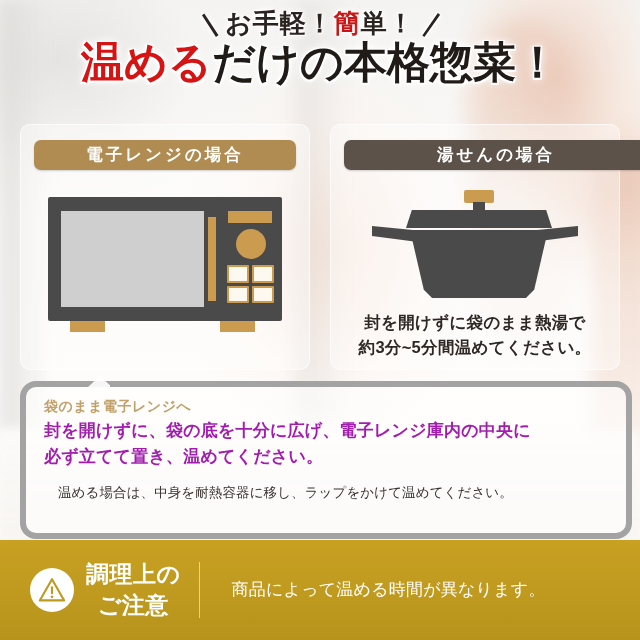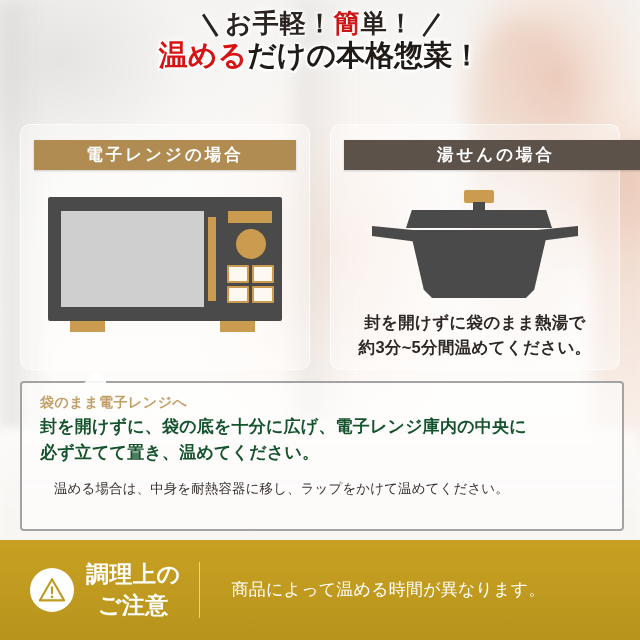--- a/index.html
+++ b/index.html
@@ -38,34 +38,34 @@
     font-size:26px;font-weight:700;color:#2a2320;letter-spacing:1px;
     line-height:1;white-space:nowrap;
     text-shadow:0 0 6px #fff,0 0 10px #fff,1px 1px 0 #fff,-1px -1px 0 #fff;
   }
   .subtitle .red{color:#cc1414;}
   .subtitle .slash{font-weight:700;display:inline-block;transform:skewX(-12deg);letter-spacing:-3px;}
   .subtitle .slash.l{margin-right:4px;}
   .subtitle .slash.r{margin-left:4px;transform:skewX(12deg);}
   .headline{
     font-family:"DejaVu Serif","Liberation Serif",serif;
-    font-size:29px;font-weight:700;color:#211b18;letter-spacing:0px;
+    font-size:43px;font-weight:700;color:#211b18;letter-spacing:0px;
     line-height:1.05;margin-top:4px;white-space:nowrap;
     text-shadow:0 0 7px #fff,0 0 12px #fff,1.5px 1.5px 0 #fff,-1.5px -1.5px 0 #fff,1.5px -1.5px 0 #fff,-1.5px 1.5px 0 #fff;
   }
   .headline .red{color:#d61414;}
 
   
   .panel{position:absolute;border-radius:10px;background:rgba(255,255,255,.40);
     box-shadow:0 0 0 1px rgba(255,255,255,.65) inset;}
   #panel-left{left:20px;top:124px;width:290px;height:246px;}
   #panel-right{left:330px;top:124px;width:290px;height:246px;}
 
   
-  .pill{position:absolute;height:30px;border-radius:0;
+  .pill{position:absolute;height:30px;border-radius:7px;
     display:flex;align-items:center;justify-content:center;
     font-size:16.5px;font-weight:700;color:#ffffff;letter-spacing:3px;
     box-shadow:0 1px 2px rgba(0,0,0,.18);
     font-family:"Liberation Sans","DejaVu Sans",sans-serif;}
   #pill-left{left:34px;top:140px;width:262px;background:#b08b52;}
   #pill-right{left:344px;top:140px;width:304px;background:#5d524a;}
 
   
   #microwave{position:absolute;left:48px;top:197px;width:234px;height:138px;}
   .mw-body{position:absolute;left:0;top:0;width:234px;height:124px;background:#4b4a4a;border-radius:2px;}
@@ -91,30 +91,30 @@
   .pot-handle.r{right:0;clip-path:polygon(0 28%,100% 0,100% 62%,0 100%);}
   .pot-body{position:absolute;left:38px;top:40px;width:138px;height:68px;background:#4b4a4a;
     clip-path:polygon(0 0,100% 0,90% 88%,84% 100%,16% 100%,10% 88%);}
 
   
   #pot-caption{position:absolute;left:330px;top:310px;width:290px;text-align:center;
     font-size:16.5px;line-height:1.5;color:#2e2825;font-weight:700;letter-spacing:.3px;}
 
   
   #instruction-box{position:absolute;left:20px;top:381px;width:600px;height:146px;
-    border:2px solid #a3a3a3;border-radius:4px;background:rgba(255,255,255,.55);font-family:Liberation Serif, serif;}
+    border:6px solid #a3a3a3;border-radius:16px;background:rgba(255,255,255,.55);font-family:Liberation Serif, serif;}
   .bubble-tip{position:absolute;left:62px;top:-11px;width:22px;height:11px;overflow:hidden;}
   .bubble-tip::before{content:"";position:absolute;left:0;top:0;width:22px;height:11px;
     background:rgba(255,255,255,.9);
     border-left:1px solid #cdbfa4;border-right:1px solid #cdbfa4;
     clip-path:polygon(50% 0,100% 100%,0 100%);}
   .bubble-tip::after{content:"";position:absolute;left:0;top:11px;width:22px;height:3px;background:rgba(255,255,255,.95);}
   .ib-label{position:absolute;left:18px;top:11px;font-size:14px;color:#c2a06a;font-weight:700;letter-spacing:.5px;}
   .ib-main{position:absolute;left:18px;top:31px;width:570px;font-size:17px;line-height:1.55;
-    color:#14532d;font-weight:700;letter-spacing:.2px;}
+    color:#a21caf;font-weight:700;letter-spacing:.2px;}
   .ib-divider{position:absolute;left:14px;top:90px;width:572px;height:0;}
   .ib-note{position:absolute;left:18px;top:95px;width:575px;font-size:13.5px;line-height:1.65;
     color:#3a3330;letter-spacing:.1px;}
   .ib-note .indent{display:block;padding-left:14px;}
 
   
   #caution-bar{position:absolute;left:0;top:540px;width:640px;height:100px;
     background:linear-gradient(180deg,#c8a022 0%,#bf9a1f 55%,#b8931c 100%);
     display:flex;align-items:center;}
   .caution-icon{position:relative;margin-left:30px;width:44px;height:44px;border-radius:50%;

